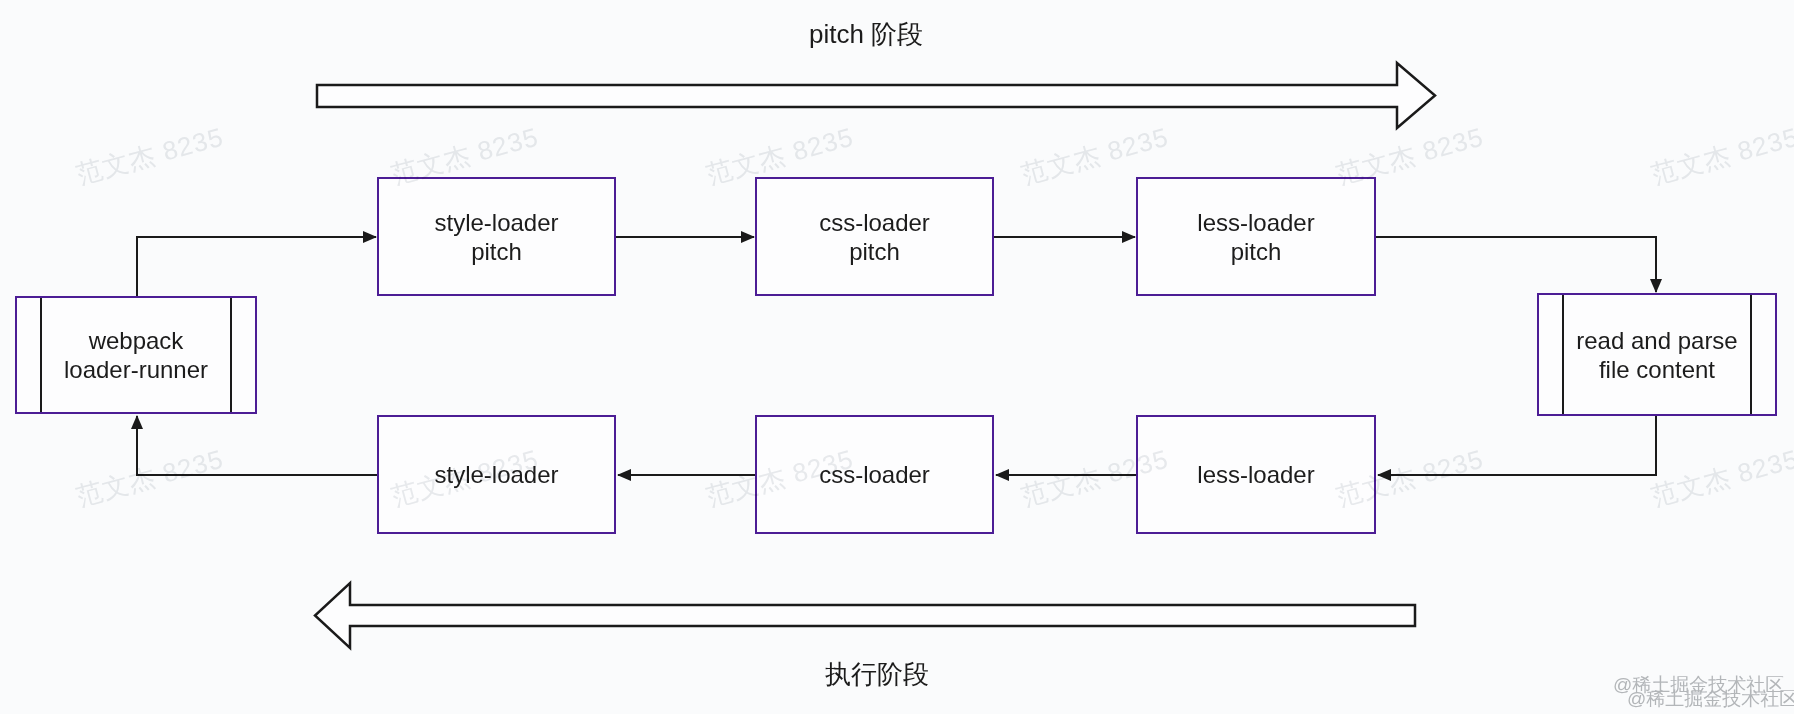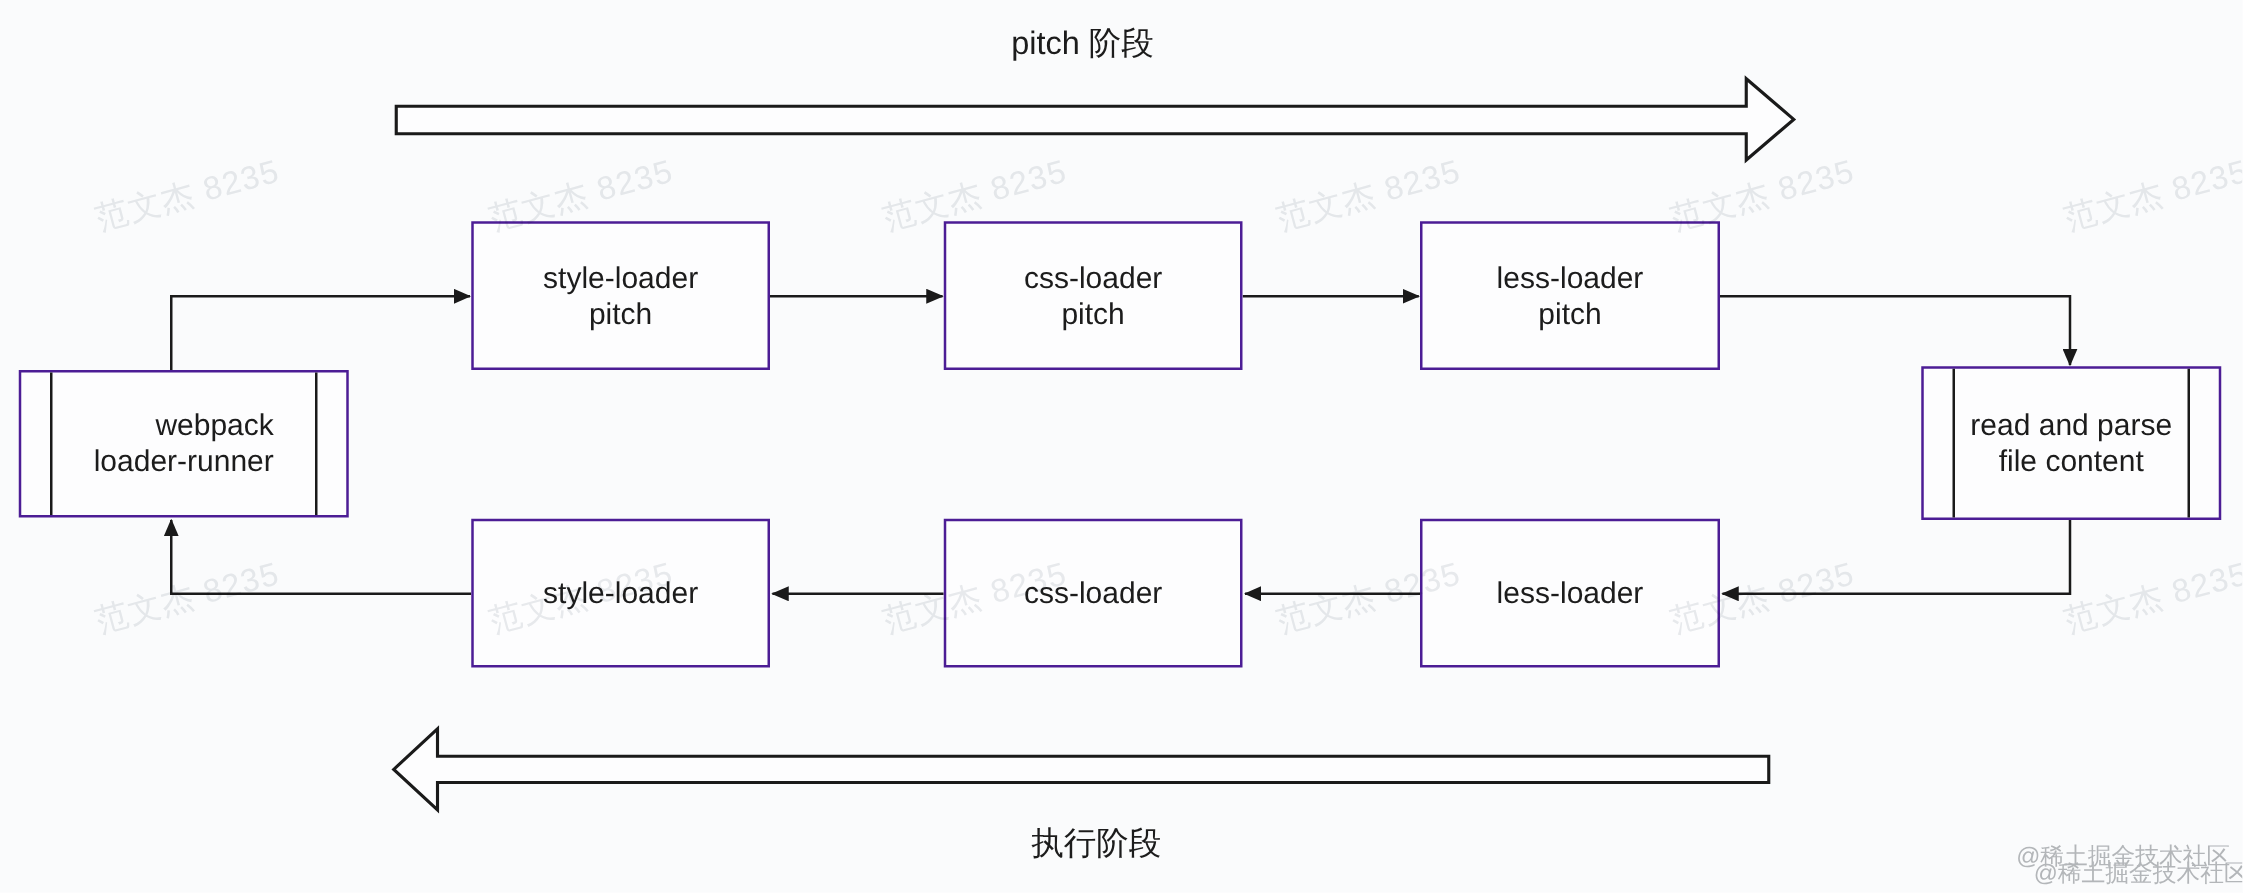--- a/index.html
+++ b/index.html
@@ -61,21 +61,21 @@
     <path d="M1136,475 L996,475" fill="none" stroke="#1a1a1a" stroke-width="2" marker-end="url(#arr)"></path>
 
     <path d="M755,475 L618,475" fill="none" stroke="#1a1a1a" stroke-width="2" marker-end="url(#arr)"></path>
 
     <path d="M377,475 L137,475 L137,416" fill="none" stroke="#1a1a1a" stroke-width="2" marker-end="url(#arr)"></path>
   </svg>
 
   <div class="phase-label" style="left:757px; top:659px;">执行阶段</div>
   <div class="phase-label" style="left:746px; top:19px;">pitch 阶段</div>
 
-  <div class="node" style="left:15px; top:296px; width:264px; height:118px;text-align:right;">
+  <div class="node" style="left:15px; top:296px; width:242px; height:118px;">
     <div class="inbar l"></div>
     <div class="inbar r"></div>
     <span>webpack
 loader-runner</span>
   </div>
 
   <div class="node" style="left:377px; top:177px; width:239px; height:119px;">
     <span>style-loader
 pitch</span>
   </div>

